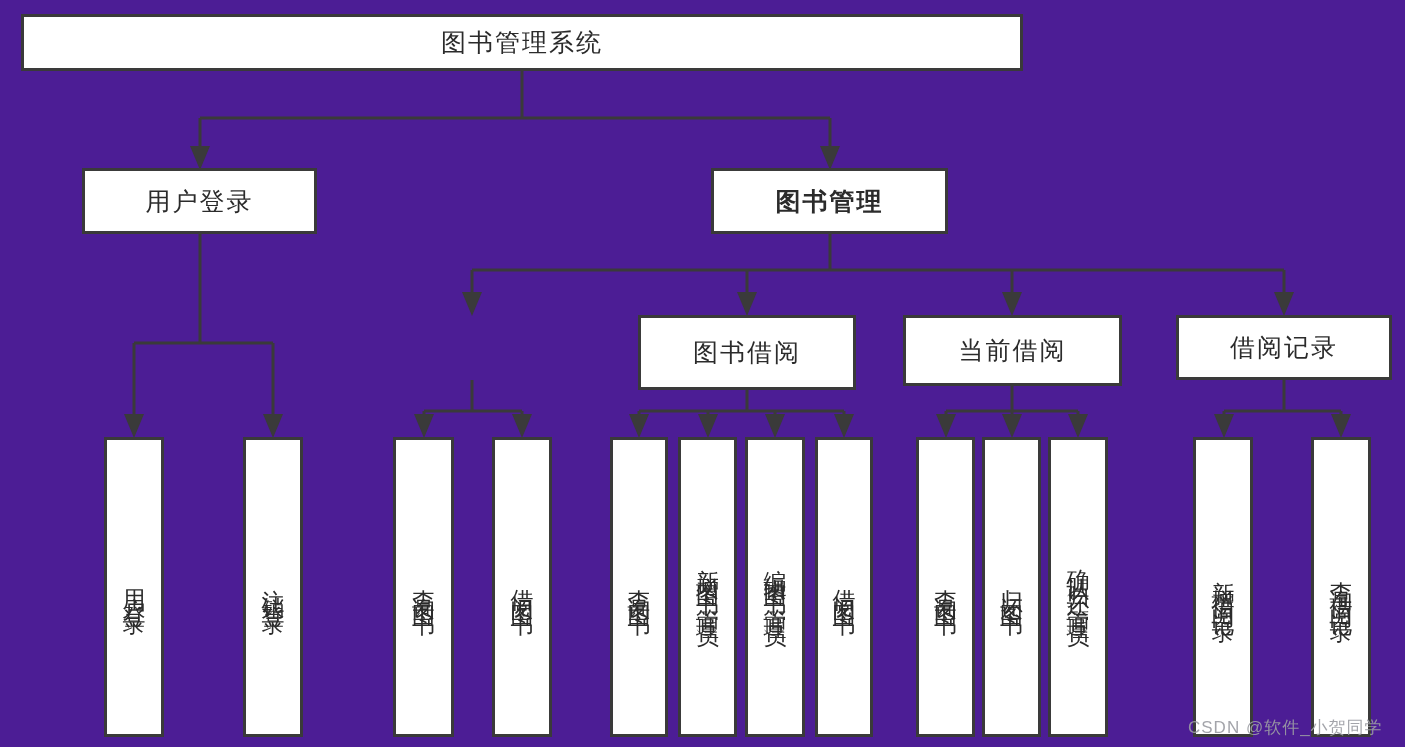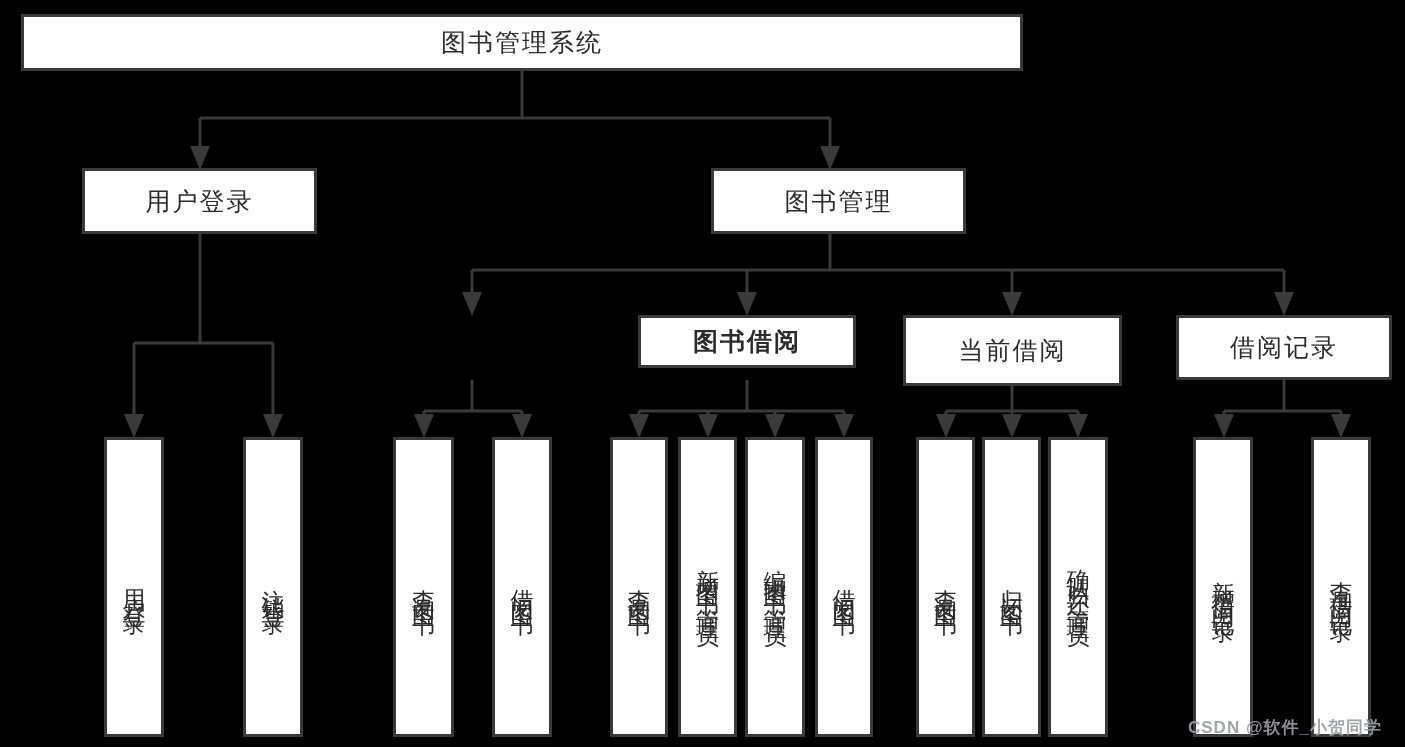--- a/index.html
+++ b/index.html
@@ -1,20 +1,20 @@
 <!DOCTYPE html>
 <html><head>
 <meta charset="utf-8">
 <style>
   html, body { margin: 0; padding: 0; background: #ffffff; }
   .canvas {
     position: relative;
     width: 1405px;
     height: 747px;
-    background: #000000;
+    background: #4c1d95;
     font-family: "Liberation Sans", sans-serif;
     color: #2b2b2b;
     overflow: hidden;
   }
   .connectors {
     position: absolute;
     left: 0; top: 0;
     width: 1405px; height: 747px;
     pointer-events: none;
   }
@@ -48,21 +48,20 @@
   }
   .watermark {
     position: absolute;
     left: 1188px;
     top: 716px;
     font-size: 17px;
     letter-spacing: 1px;
     color: rgba(155, 156, 163, 0.92);
     white-space: nowrap;
     z-index: 5;
-    font-weight: bold;
   }
 </style>
 </head>
 <body>
 
 <div class="canvas">
 
   <svg class="connectors" viewBox="0 0 1405 747" xmlns="http://www.w3.org/2000/svg">
     <g stroke="#3a3a3a" stroke-width="3" fill="none">
 
@@ -103,25 +102,25 @@
     </g>
   </svg>
 
   <div class="box" style="left:21px; top:14px; width:1002px; height:57px;">
     <span>图书管理系统</span>
   </div>
 
   <div class="box" style="left:82px; top:168px; width:235px; height:66px;">
     <span>用户登录</span>
   </div>
-  <div class="box" style="left:711px; top:168px; width:255px; height:66px;">
+  <div class="box" style="left:711px; top:168px; width:237px; height:66px;font-weight:bold;">
     <span>图书管理</span>
   </div>
 
-  <div class="box" style="left:638px; top:315px; width:218px; height:53px;font-weight:bold;">
+  <div class="box" style="left:638px; top:315px; width:218px; height:75px;">
     <span>图书借阅</span>
   </div>
   <div class="box" style="left:903px; top:315px; width:219px; height:71px;">
     <span>当前借阅</span>
   </div>
   <div class="box" style="left:1176px; top:315px; width:216px; height:65px;">
     <span>借阅记录</span>
   </div>
 
   <div class="leaf" style="left:104px; top:437px; width:60px; height:300px;">

